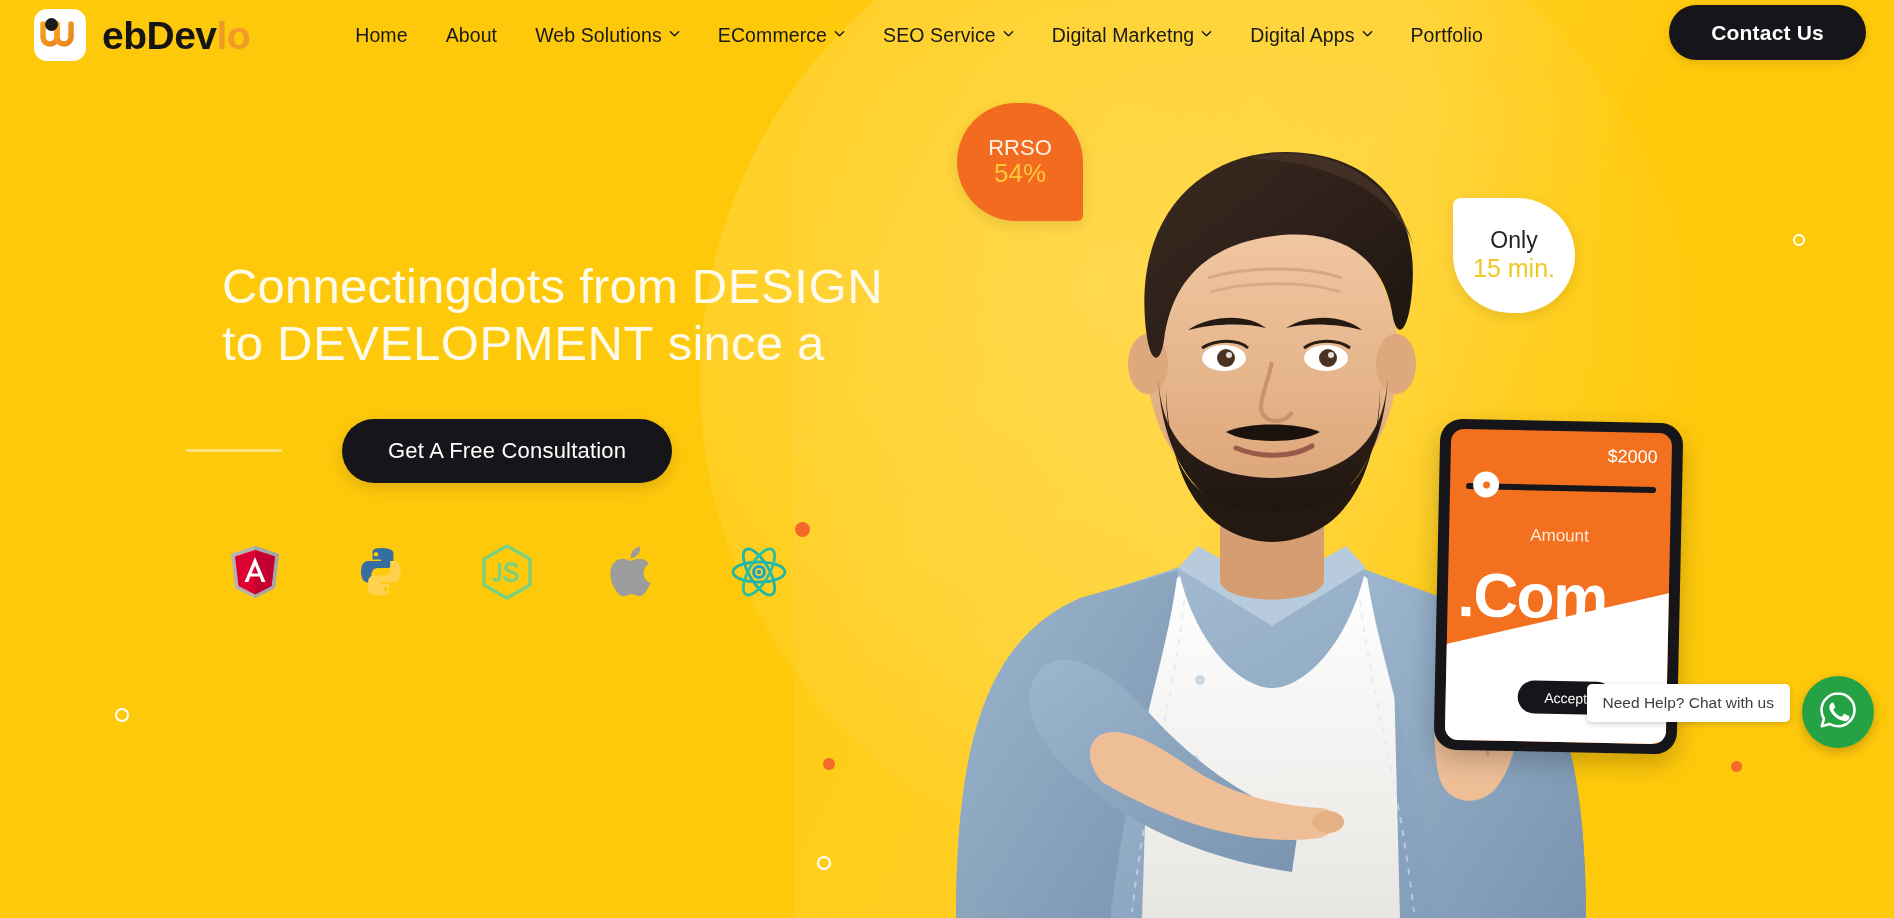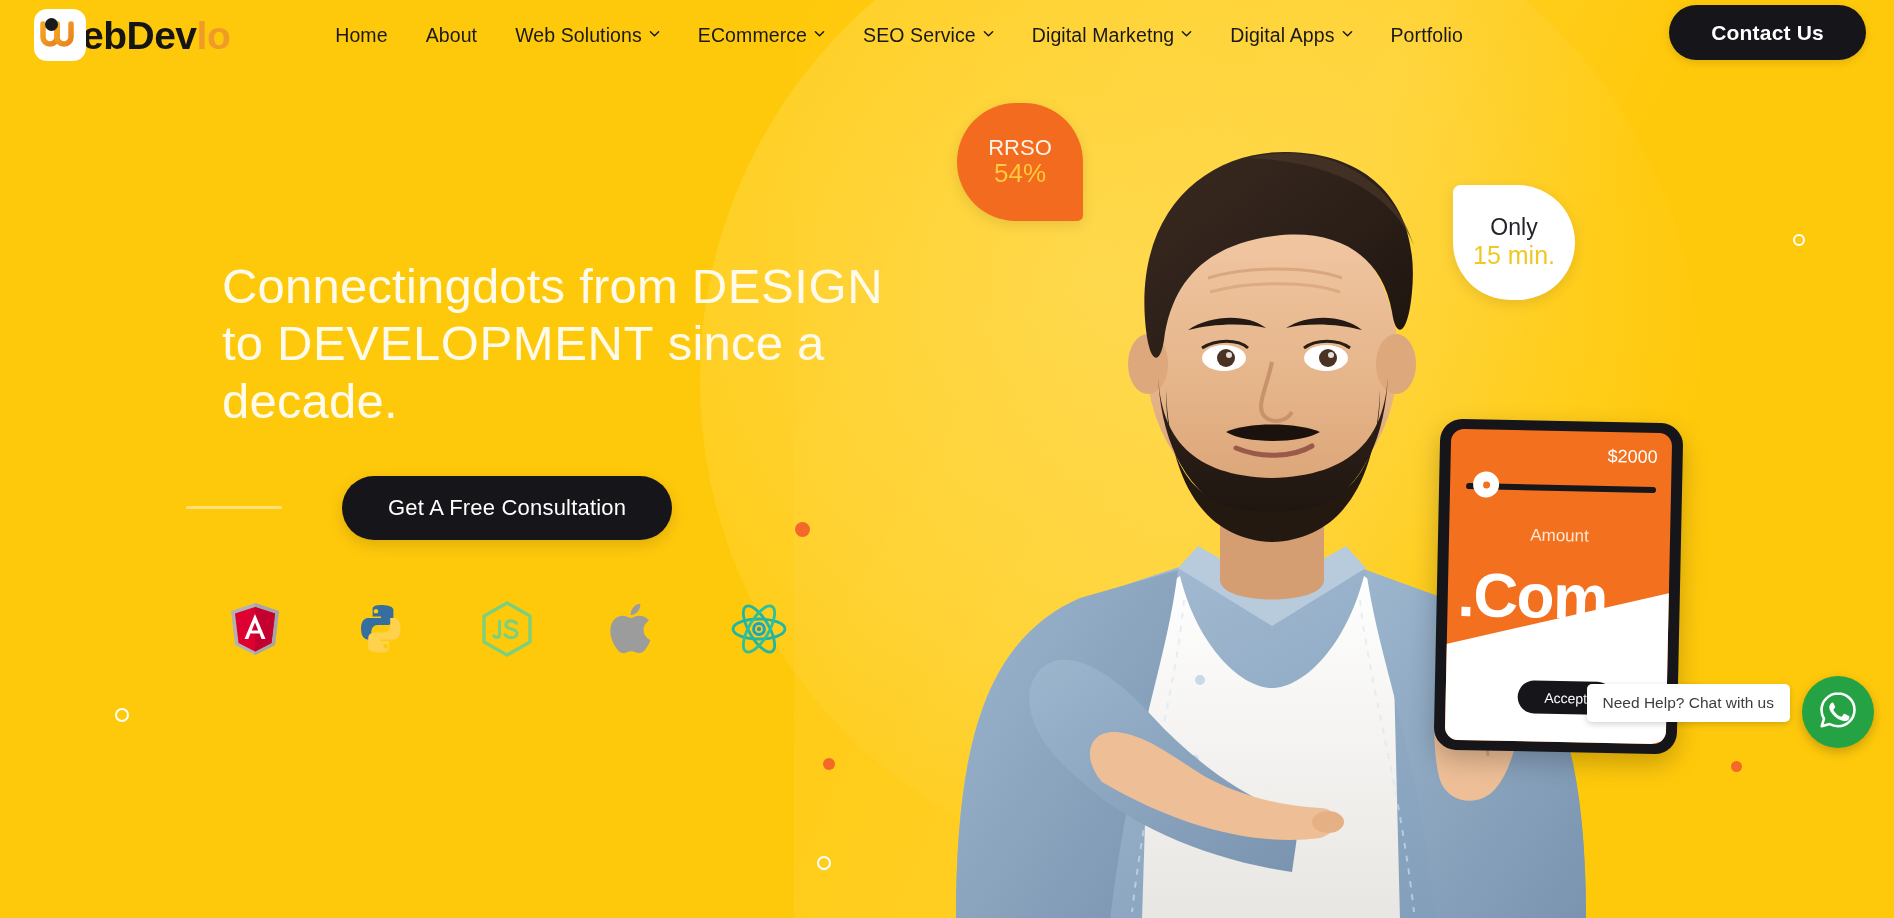--- a/index.html
+++ b/index.html
@@ -21,21 +21,21 @@
     position:absolute; right:0; top:0; width:1100px; height:918px;
     background:linear-gradient(115deg, rgba(255,255,255,0) 0%, rgba(255,255,255,.10) 42%, rgba(255,255,255,0) 60%);
     pointer-events:none;
   }
 
   
   .header{
     position:absolute; left:0; top:0; width:1894px; height:70px;
     display:flex; align-items:center; z-index:40;
   }
-  .logo{ display:flex; align-items:center; margin-left:34px; }
+  .logo{ display:flex; align-items:center; margin-left:34px;gap:20px; }
   .logo-mark{
     width:52px; height:52px; border-radius:13px; background:#fff;
     position:relative; flex:none;
     display:flex; align-items:center; justify-content:center;
   }
   .logo-mark .wdot{
     position:absolute; left:11px; top:9px; width:13px; height:13px;
     border-radius:50%; background:#1a1a1a;
   }
   .logo-text{
@@ -97,21 +97,21 @@
     position:absolute; left:957px; top:103px; width:126px; height:118px;
     background:#F26B1F; z-index:25;
     border-radius:63px 63px 6px 63px;
     display:flex; flex-direction:column; align-items:center; justify-content:center;
     box-shadow:0 4px 14px rgba(0,0,0,.10);
   }
   .badge-rrso .l1{ font-size:22px; color:#FFF3E6; line-height:1.05;}
   .badge-rrso .l2{ font-size:26px; color:#FFC93C; font-weight:500; line-height:1.15;}
 
   .badge-only{
-    position:absolute; left:1453px; top:185px; width:122px; height:115px;
+    position:absolute; left:1453px; top:198px; width:122px; height:115px;
     background:#fff; z-index:25;
     border-radius:8px 61px 61px 61px;
     display:flex; flex-direction:column; align-items:center; justify-content:center;
     box-shadow:0 4px 14px rgba(0,0,0,.10);
   }
   .badge-only .l1{ font-size:23px; color:#23232A; line-height:1.05;}
   .badge-only .l2{ font-size:25px; color:#EFC824; font-weight:500; line-height:1.2;}
 
   
   .dot{ position:absolute; border-radius:50%; z-index:22; }
@@ -346,21 +346,20 @@
   </nav>
 
   <button class="contact-btn">Contact Us</button>
 </header>
 
 <section class="hero-left">
 
   <h1 class="hero-title">
     <span>Connectingdots from </span><span class="cap">DESIGN</span><br>
     <span>to </span><span class="cap">DEVELOPMENT</span><span> since a</span><br>
-    <span>decade.</span>
   </h1>
 
   <div class="cta-row">
     <span class="cta-line"></span>
     <button class="cta-btn">Get A Free Consultation</button>
   </div>
 
 
   <div class="tech-row">
 

